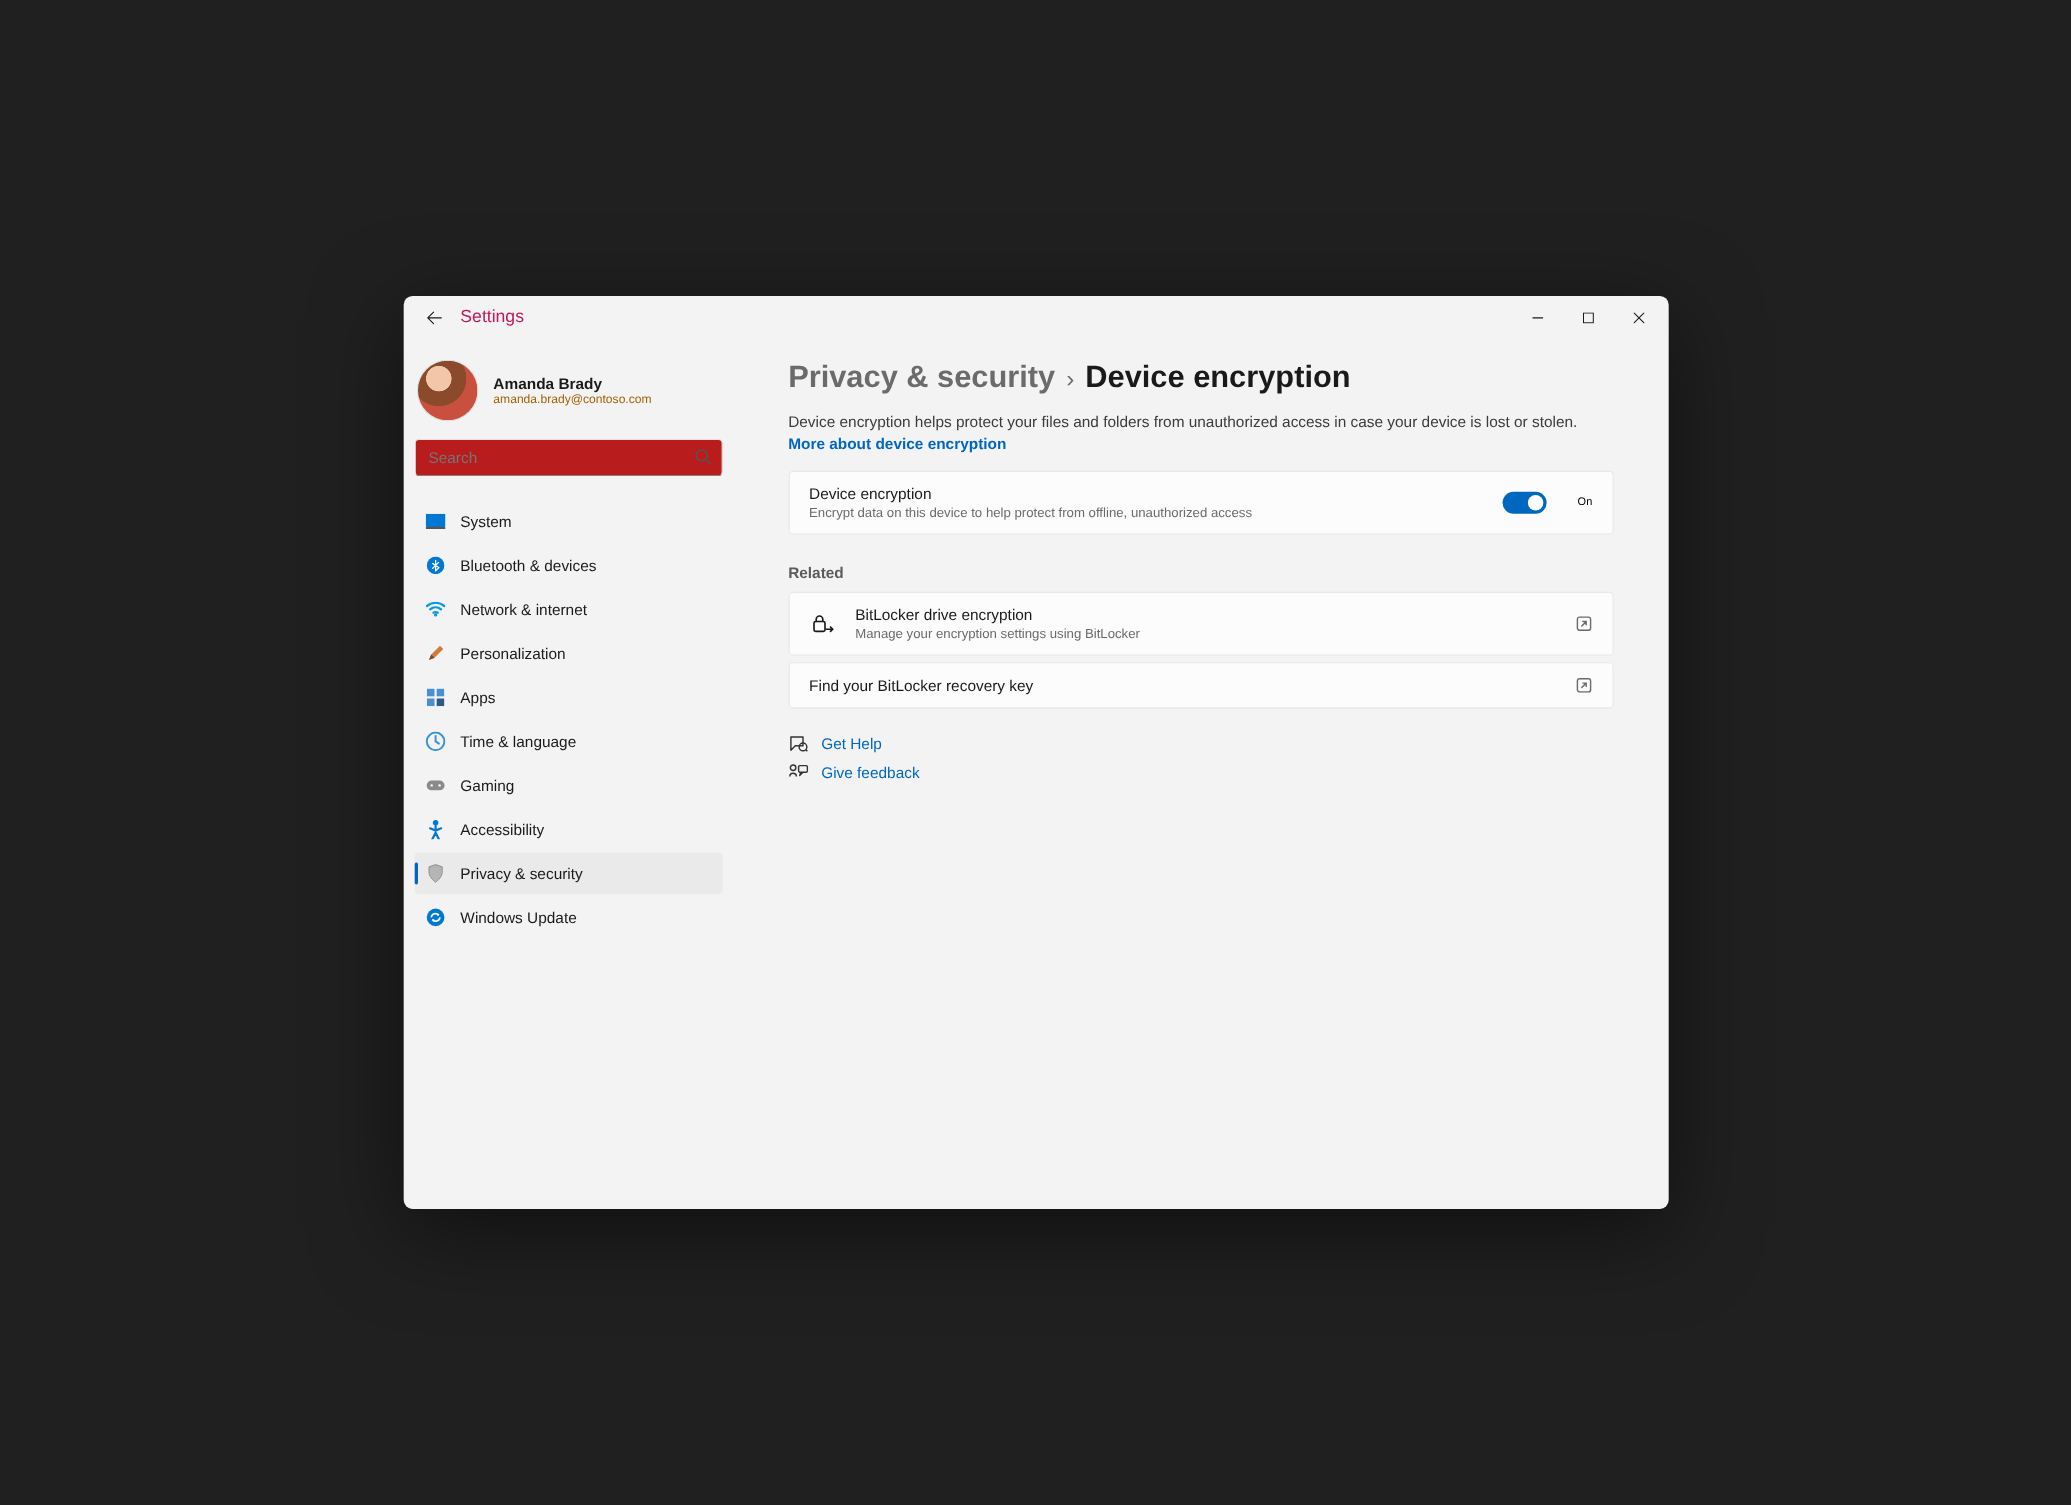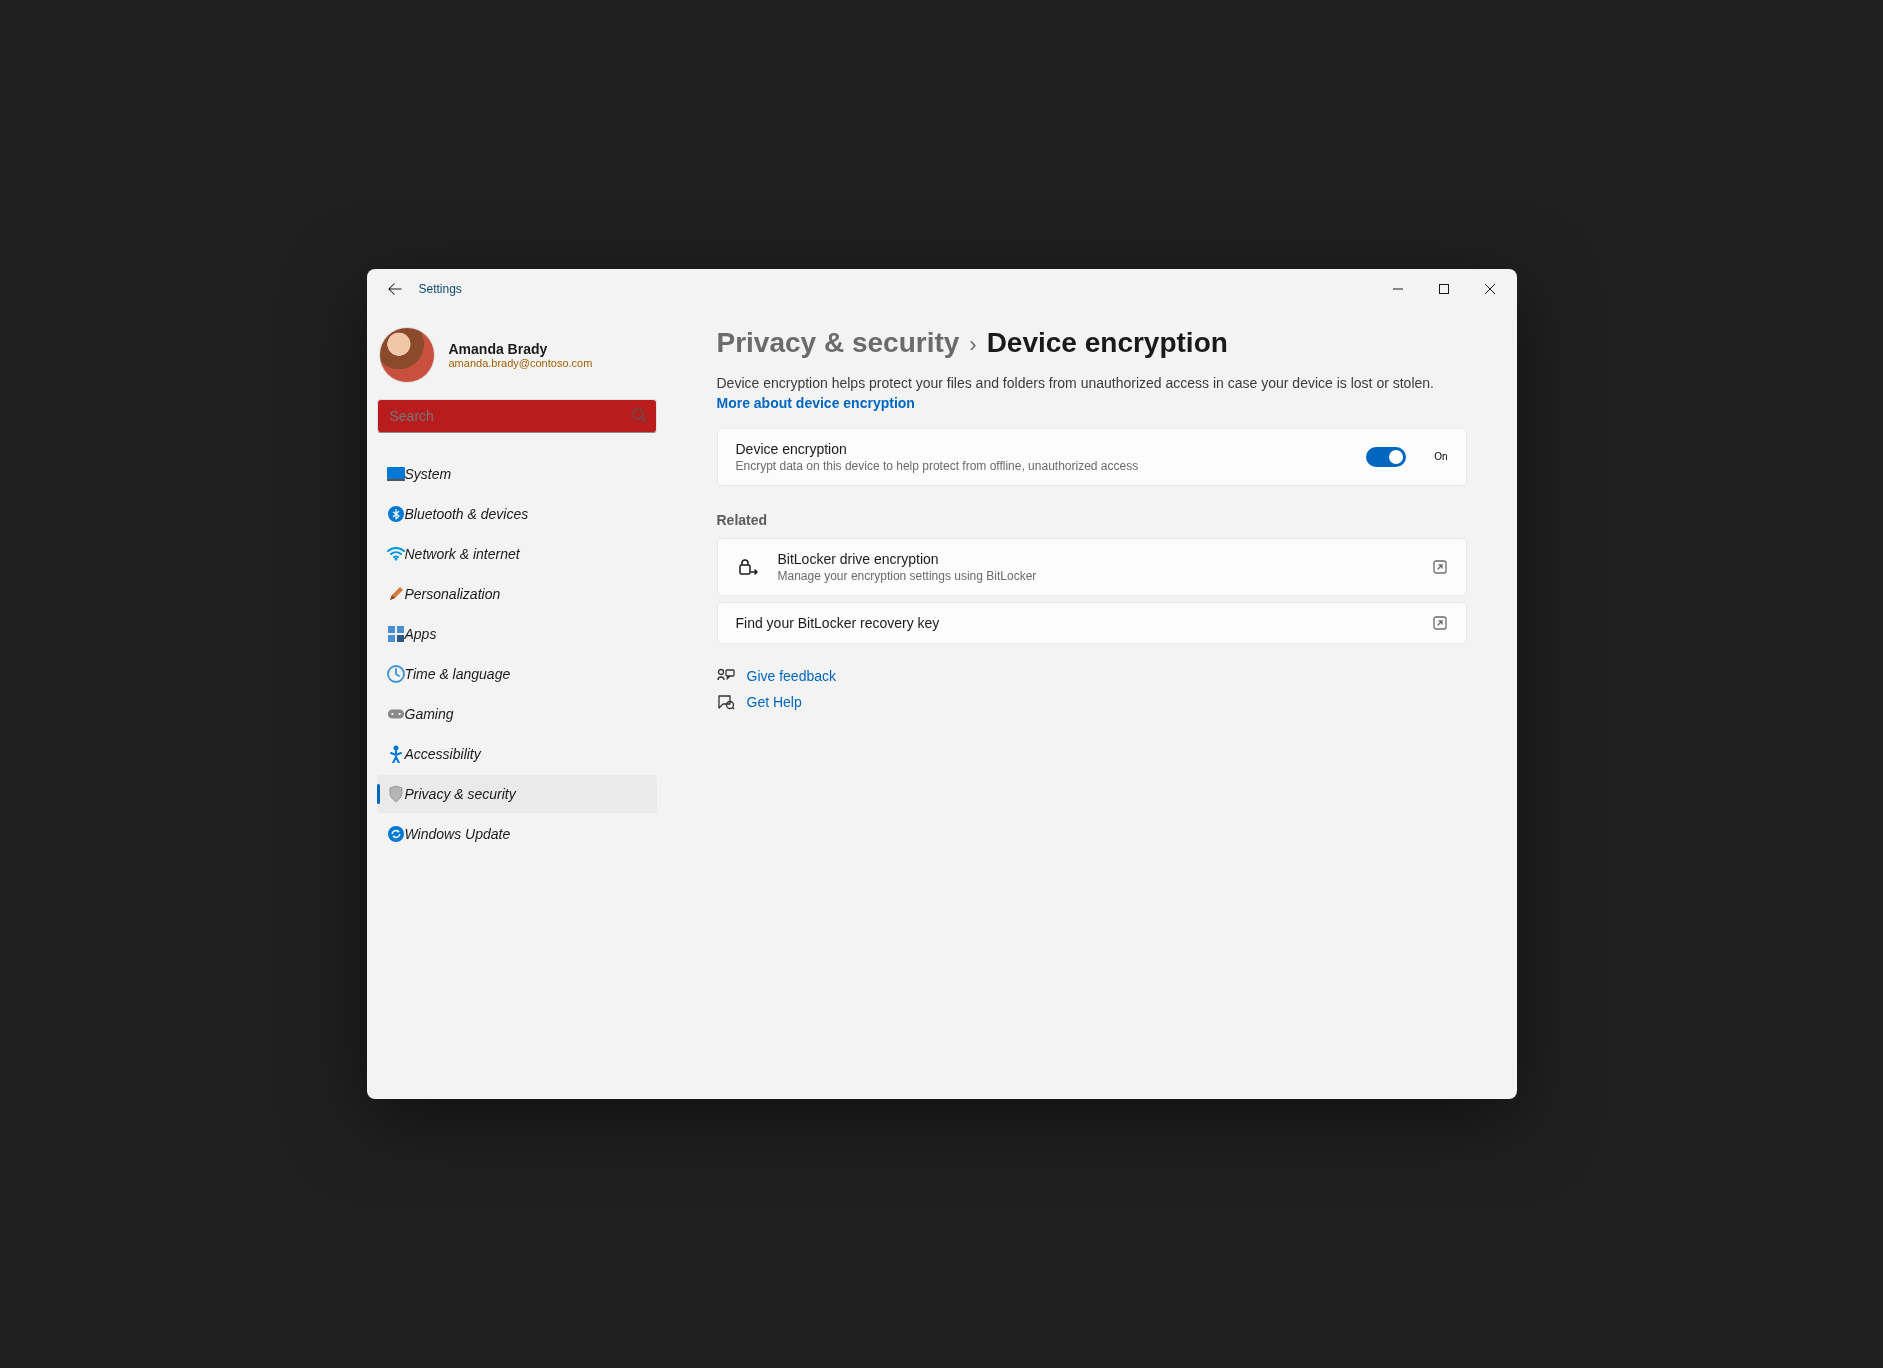--- a/index.html
+++ b/index.html
@@ -12,45 +12,45 @@
     box-shadow: 0 20px 80px rgba(0,0,0,0.5);
     display:flex;
     flex-direction:column;
     overflow:hidden;
   }
   .titlebar {
     height: 40px;
     display:flex;
     align-items:center;
     padding: 0 4px 0 14px;
-    font-size: 12px;
-    color: #0c4a6e;
+    font-size: 16px;
+    color: #be185d;
   }
   .titlebar .back { width:28px; display:flex; justify-content:center; cursor:pointer; }
   .titlebar .title { margin-left: 10px; }
   .titlebar .spacer { flex:1; }
   .winbtn { width:46px; height:40px; display:flex; align-items:center; justify-content:center; cursor:pointer; }
   .body { flex:1; display:flex; overflow:hidden; }
   .sidebar { width: 300px; padding: 10px 10px 0 10px; display:flex; flex-direction:column; }
   .profile { display:flex; align-items:center; gap:14px; padding: 8px 2px 16px 2px; }
   .avatar { width:56px; height:56px; border-radius:50%; background: radial-gradient(circle at 35% 30%, #f2c6a8 0 22%, #8b4a2b 23% 48%, #c94f3e 49% 100%); border:1px solid #ddd; }
   .profile .name { font-size:14px; font-weight:600; color:#1a1a1a; }
   .profile .email { font-size:11px; color:#a16207; }
   .searchbox { position:relative; margin-bottom: 22px; }
   .searchbox input {
     width:100%; height:34px; padding: 0 36px 0 12px;
     border: 1px solid #e0e0e0; border-bottom:1.5px solid #8a8a8a;
     border-radius:4px; background:#b91c1c; font-size:14px; outline:none;
   }
   .searchbox .icon { position:absolute; right:10px; top:8px; color:#555; }
   .navlist { display:flex; flex-direction:column; gap:2px; }
   .navitem {
-    display:flex; align-items:center; 
+    display:flex; align-items:center; gap:14px;
     height:38px; padding:0 10px; border-radius:4px;
-    font-size:14px; color:#1a1a1a; cursor:pointer;font-style:italic;
+    font-size:14px; color:#1a1a1a; cursor:pointer;
   }
   .navitem.active { background:#eaeaea; position:relative; }
   .navitem.active::before {
     content:""; position:absolute; left:0; top:9px; bottom:9px; width:3px;
     background:#0067c0; border-radius:2px;
   }
   .navicon { width:18px; height:18px; display:inline-flex; align-items:center; justify-content:center; font-size:14px; }
   .main { flex:1; padding: 18px 50px 0 50px; overflow:auto; }
   .breadcrumb { display:flex; align-items:baseline; gap:10px; margin-bottom: 14px; }
   .breadcrumb .parent { font-size:28px; font-weight:600; color:#6b6b6b; cursor:pointer; }
@@ -282,34 +282,34 @@
               <rect x="2" y="2" width="12" height="12" rx="2" stroke="#6b6b6b" fill="none" stroke-width="1.3"></rect>
               <path d="M6 10l4-4m0 3V6H7" stroke="#6b6b6b" stroke-width="1.3" fill="none" stroke-linecap="round"></path>
             </svg>
         </span>
       </div>
 
       <div class="help-links">
         <div class="help-link">
           <span class="hicon">
             <svg width="18" height="16" viewBox="0 0 18 16">
+                <path d="M2 2h11v8H6l-4 4V2z" fill="none" stroke="#333" stroke-width="1.3" stroke-linejoin="round"></path>
+                <circle cx="13" cy="11" r="3.5" fill="none" stroke="#333" stroke-width="1.3"></circle>
+                <path d="M15.5 13.5L17 15" stroke="#333" stroke-width="1.3"></path>
+              </svg>
+          </span>
+          <span class="lbl">Get Help</span>
+        </div>
+        <div class="help-link">
+          <span class="hicon">
+            <svg width="18" height="16" viewBox="0 0 18 16">
                 <circle cx="4" cy="4" r="2.5" fill="none" stroke="#333" stroke-width="1.3"></circle>
                 <path d="M1 12a3 3 0 016 0" fill="none" stroke="#333" stroke-width="1.3"></path>
                 <rect x="9" y="2" width="8" height="6" rx="1" fill="none" stroke="#333" stroke-width="1.3"></rect>
                 <path d="M11 8l-1 3 3-3" fill="none" stroke="#333" stroke-width="1.3" stroke-linejoin="round"></path>
               </svg>
           </span>
           <span class="lbl">Give feedback</span>
         </div>
-        <div class="help-link">
-          <span class="hicon">
-            <svg width="18" height="16" viewBox="0 0 18 16">
-                <path d="M2 2h11v8H6l-4 4V2z" fill="none" stroke="#333" stroke-width="1.3" stroke-linejoin="round"></path>
-                <circle cx="13" cy="11" r="3.5" fill="none" stroke="#333" stroke-width="1.3"></circle>
-                <path d="M15.5 13.5L17 15" stroke="#333" stroke-width="1.3"></path>
-              </svg>
-          </span>
-          <span class="lbl">Get Help</span>
-        </div>
       </div>
     </div>
   </div>
 </div>
 
 </body></html>

